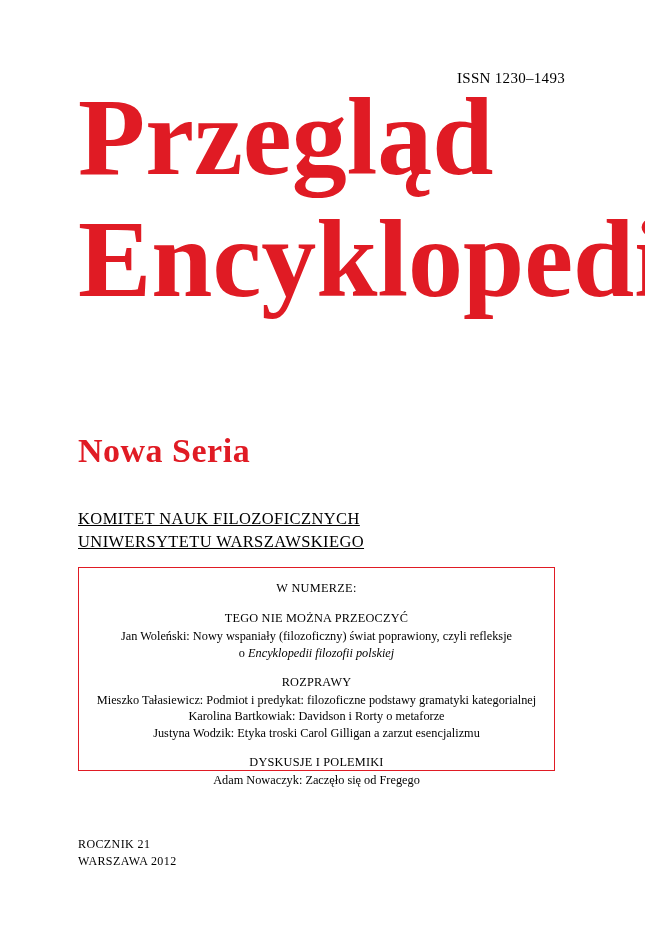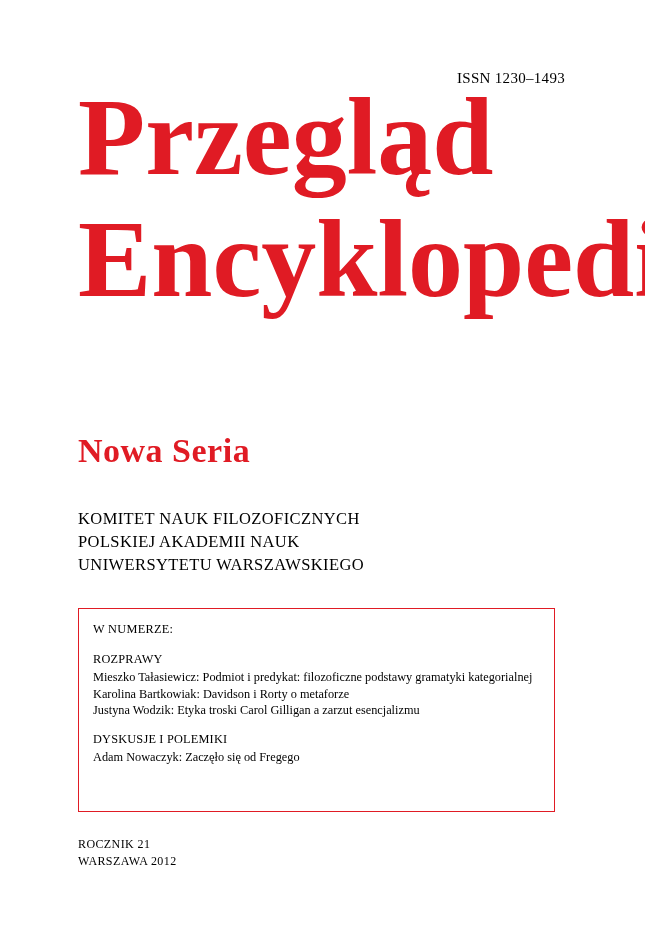--- a/index.html
+++ b/index.html
@@ -67,32 +67,34 @@
   }
   .affiliation {
     position: absolute;
     left: 78px;
     top: 508px;
     font-family: "Liberation Serif", serif;
     font-size: 16.5px;
     line-height: 1.38;
     letter-spacing: 0.4px;
     color: #000;
+    text-decoration: underline;
   }
   .affiliation div {
     white-space: nowrap;
   }
   .box {
     position: absolute;
     left: 78px;
-    top: 608px;
+    top: 567px;
     width: 477px;
     height: 204px;
     border: 1.2px solid #e01b24;
     box-sizing: border-box;
+    text-align: center;
   }
   .box-inner {
     padding: 12px 14px 10px 14px;
     font-size: 12.3px;
     line-height: 1.32;
   }
   .box-heading {
     font-size: 12.3px;
     letter-spacing: 0.3px;
     margin-bottom: 14px;
@@ -136,28 +138,36 @@
 
   <div class="title-block">
     <div class="title-line title-1">Przegląd</div>
     <div class="title-line title-2">Encyklopedii</div>
   </div>
 
   <div class="subtitle">Nowa Seria</div>
 
   <div class="affiliation">
     <div>KOMITET NAUK FILOZOFICZNYCH</div>
-    <div>POLSKIEJ AKADEMII NAUK</div>
     <div>UNIWERSYTETU WARSZAWSKIEGO</div>
   </div>
 
   <div class="box">
     <div class="box-inner">
       <div class="box-heading">W NUMERZE:</div>
 
+      <div class="section">
+        <div class="section-title">TEGO NIE MOŻNA PRZEOCZYĆ</div>
+        <div class="entry">
+          <span>Jan Woleński: Nowy wspaniały (filozoficzny) świat poprawiony, czyli refleksje</span>
+        </div>
+        <div class="entry">
+          <span>o </span><em>Encyklopedii filozofii polskiej</em>
+        </div>
+      </div>
 
       <div class="section">
         <div class="section-title">ROZPRAWY</div>
         <div class="entry">Mieszko Tałasiewicz: Podmiot i predykat: filozoficzne podstawy gramatyki kategorialnej</div>
         <div class="entry">Karolina Bartkowiak: Davidson i Rorty o metaforze</div>
         <div class="entry">Justyna Wodzik: Etyka troski Carol Gilligan a zarzut esencjalizmu</div>
       </div>
 
       <div class="section">
         <div class="section-title">DYSKUSJE I POLEMIKI</div>

